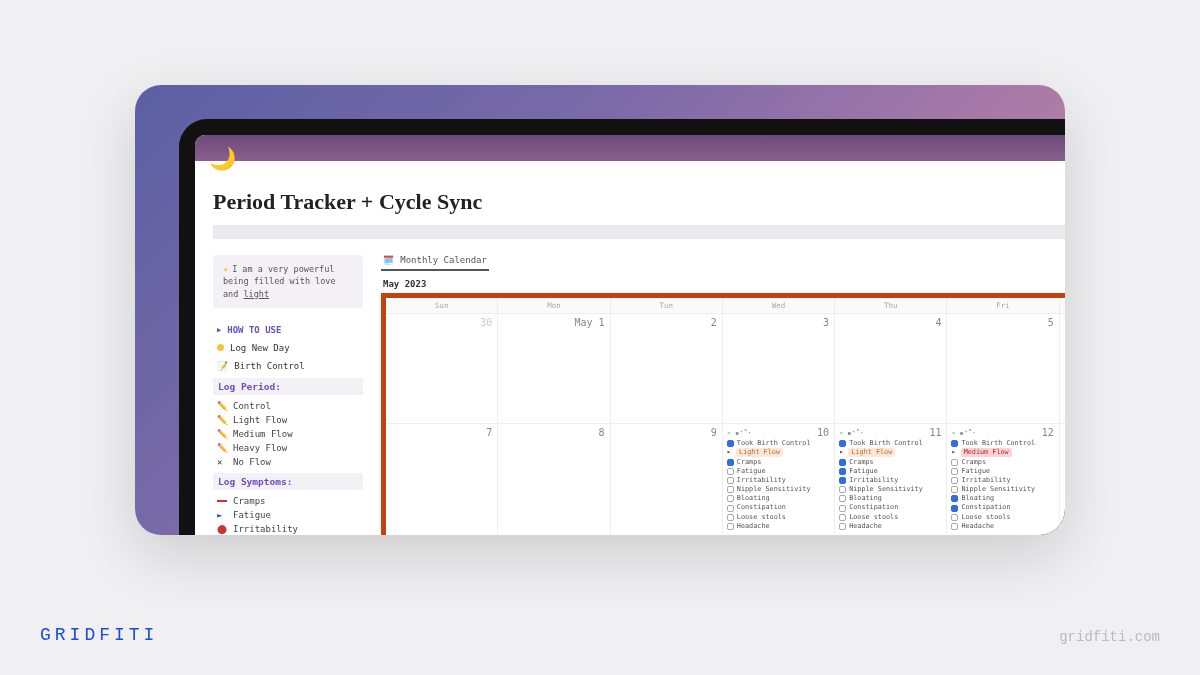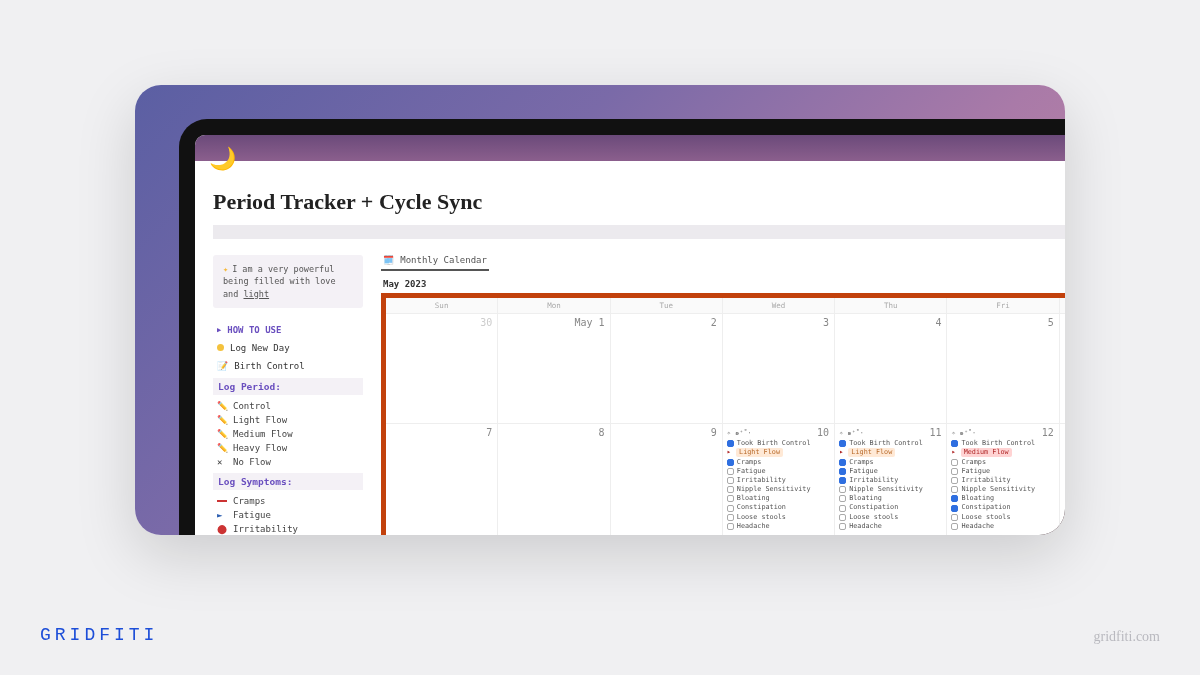--- a/index.html
+++ b/index.html
@@ -104,21 +104,21 @@
   .chk { width:7px; height:7px; border:1px solid #aaa; border-radius:2px; flex:none; }
   .chk.on { background:#2f6fe0; border-color:#2f6fe0; }
   .tag { font-size:6.8px; padding:0 3px; border-radius:2px; }
   .tag.light { background:#ffe9d6; color:#b86a2a; }
   .tag.medium { background:#ffd3d3; color:#b02a2a; }
   .drop { font-size:7px; color:#b02a2a; margin-right:2px;}
   .mini-title { font-size:6.8px; color:#666; margin-bottom:1px;}
 
   
   .brand { position:absolute; left:40px; bottom:30px; color:#1d4ed8; font-size:18px; letter-spacing:4px; font-family: Liberation Mono, monospace; }
-  .site  { position:absolute; right:40px; bottom:30px; color:#b9b9bf; font-size:14px; font-family: Liberation Serif, serif;}
+  .site  { position:absolute; right:40px; bottom:30px; color:#b9b9bf; font-size:14px; font-family: Liberation Mono, monospace;}
 
   .week2 .cell { min-height: 150px; }
 </style>
 </head>
 <body>
 
 <div class="shot-frame">
   <div class="device-bezel">
     <div class="tablet">
       <div class="screen">

